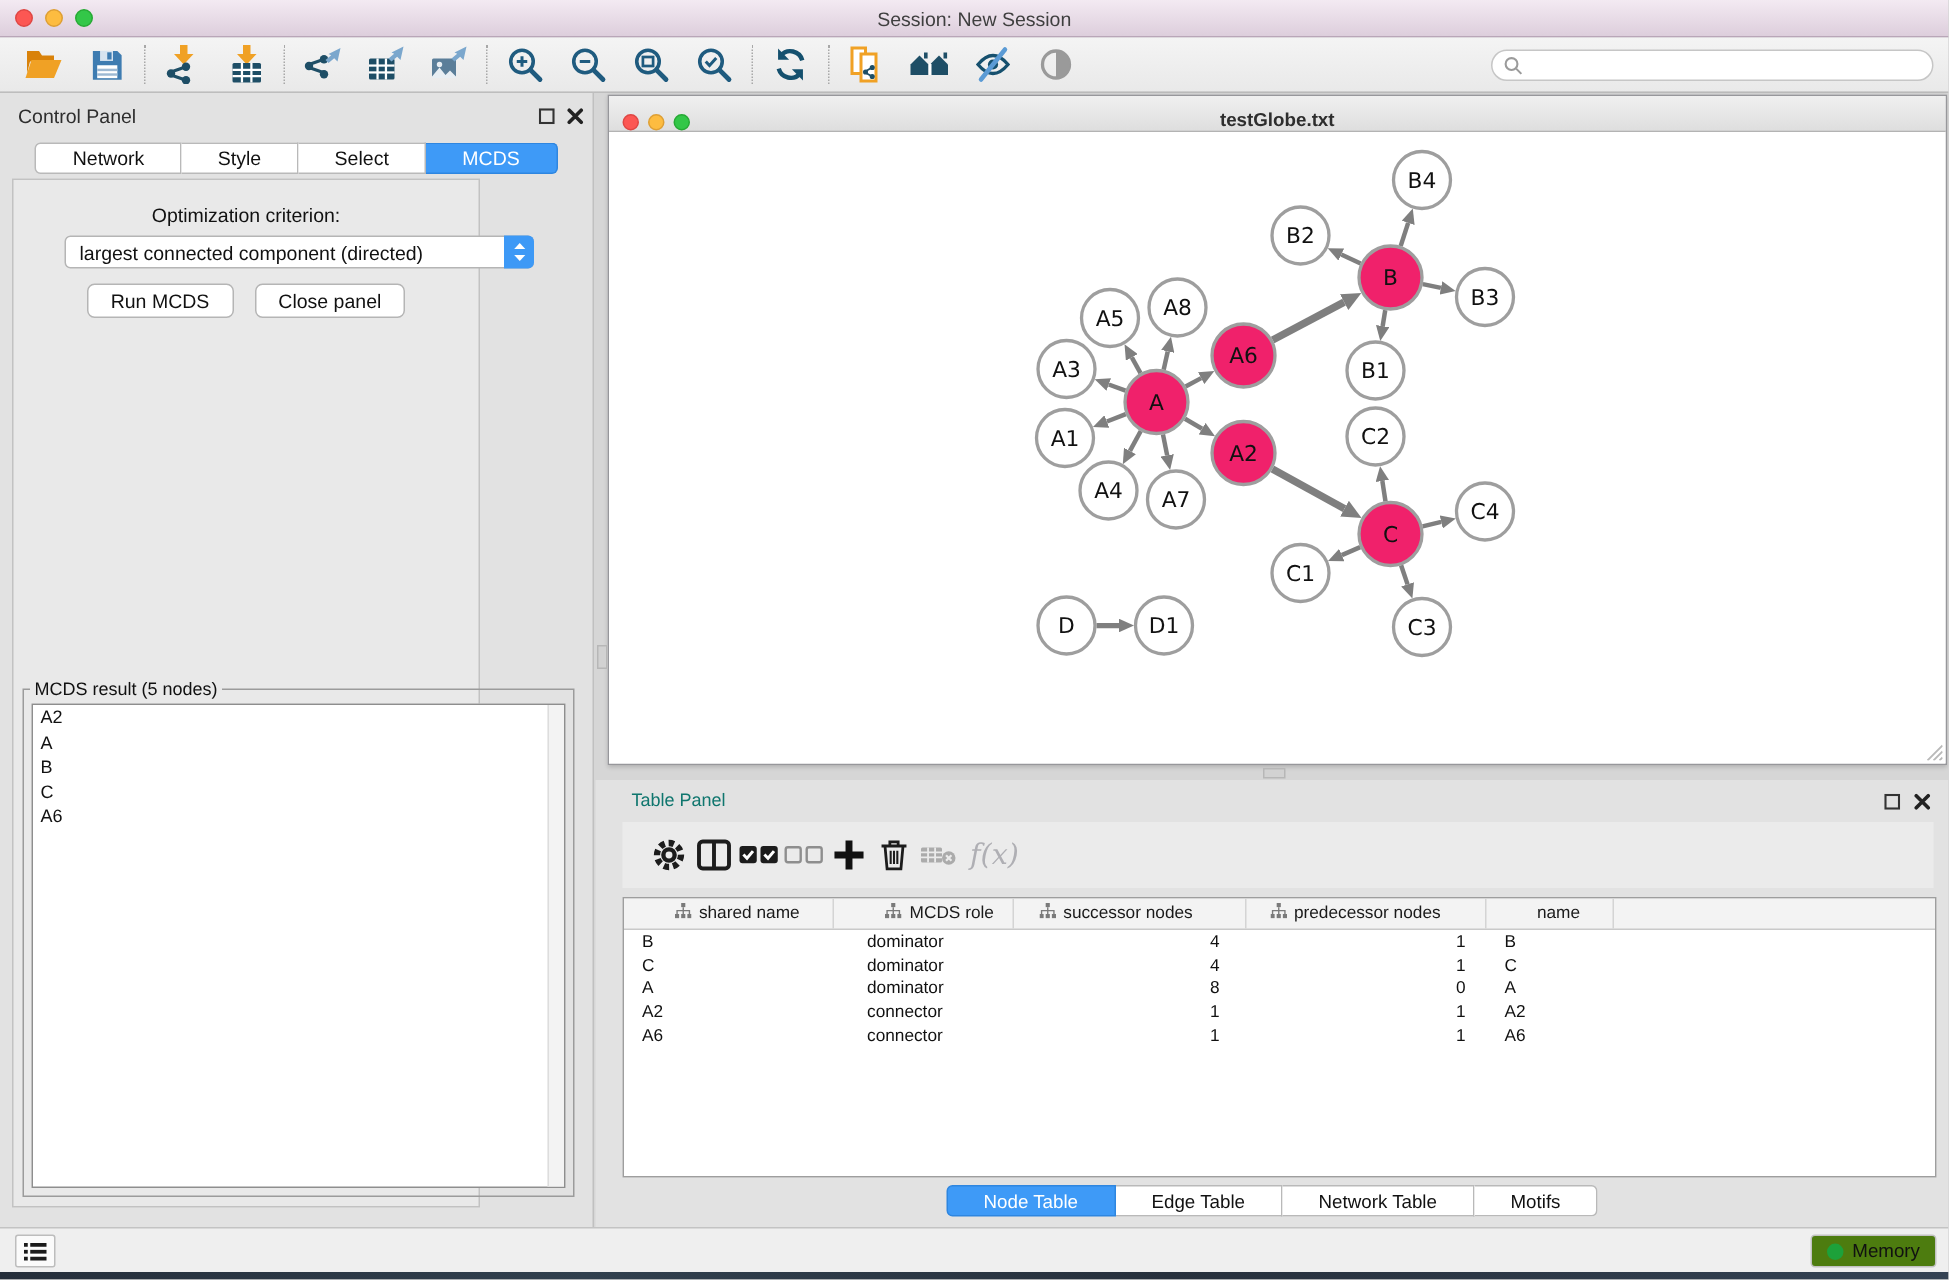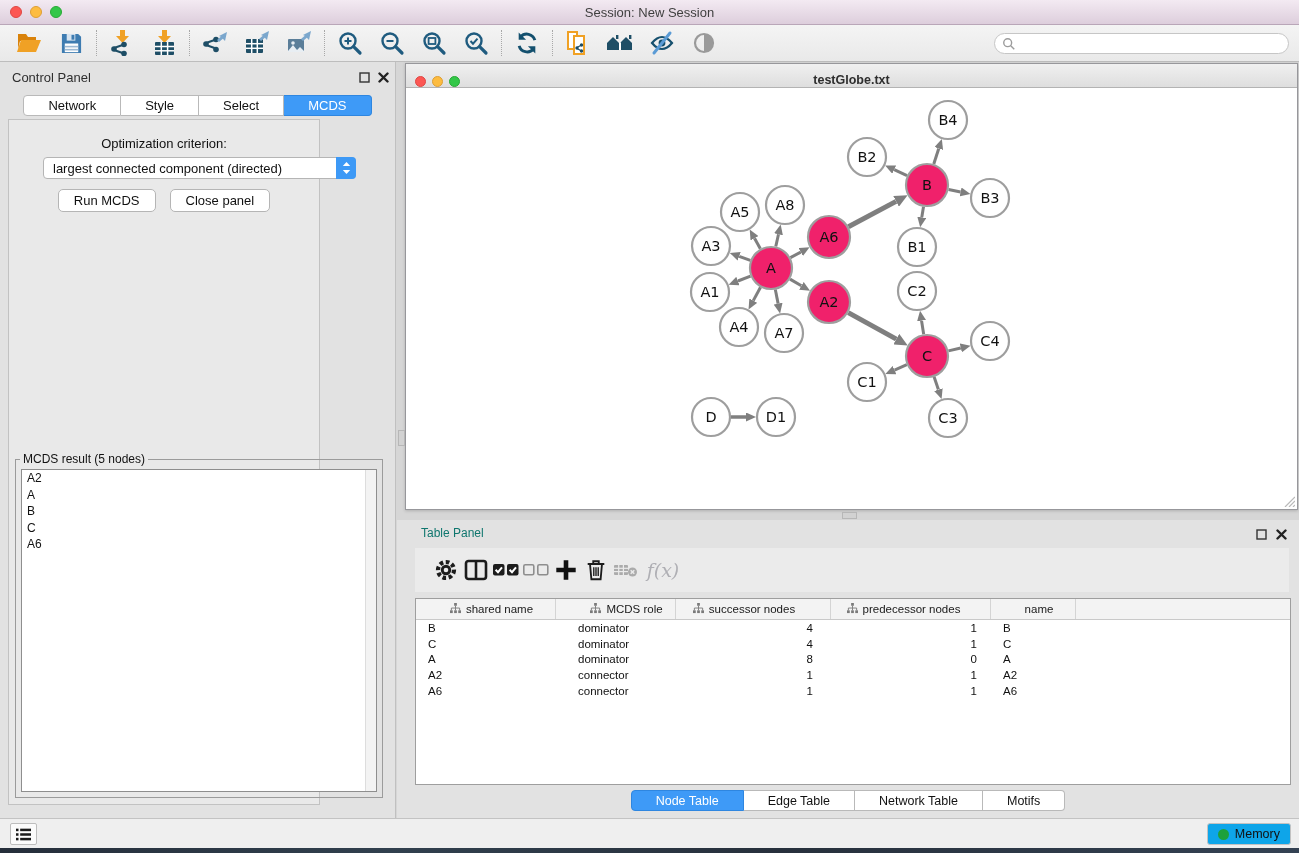--- a/index.html
+++ b/index.html
@@ -113,21 +113,21 @@
   .tp-tabs { position:absolute; left:0; top:270px; width:100%; display:flex; justify-content:center; }
   .tp-tabs .seg-tab { font-size:12.5px; height:21px; }
 
   
   .statusbar { position:absolute; left:0; top:818px; width:1299px; height:30px;
     background:#EFEFEF; border-top:1px solid #C3C3C3; }
   .list-btn { position:absolute; left:10px; top:4px; width:27px; height:22px;
     background:#FBFBFB; border:1px solid #BDBDBD; border-radius:2px;
     display:flex; align-items:center; justify-content:center; }
   .memory-btn { position:absolute; right:8px; top:4px; height:22px;
-    background:#0ea5e9; border:1px solid #C2C2C2; border-radius:3px;
+    background:#4d7c0f; border:1px solid #C2C2C2; border-radius:3px;
     display:flex; align-items:center; gap:6px; padding:0 10px; font-size:12.5px; color:#111; }
   .mem-dot { width:11px; height:11px; border-radius:50%; background:#1DA13A; }
   .desktop-strip { position:absolute; left:0; top:848px; width:1299px; height:5px;
     background:linear-gradient(90deg,#252E3A,#31404E 30%,#27303C 60%,#344253); }
 </style>
 </head>
 <body>
 
 <div class="titlebar">
   <div class="win-title">Session: New Session</div>

